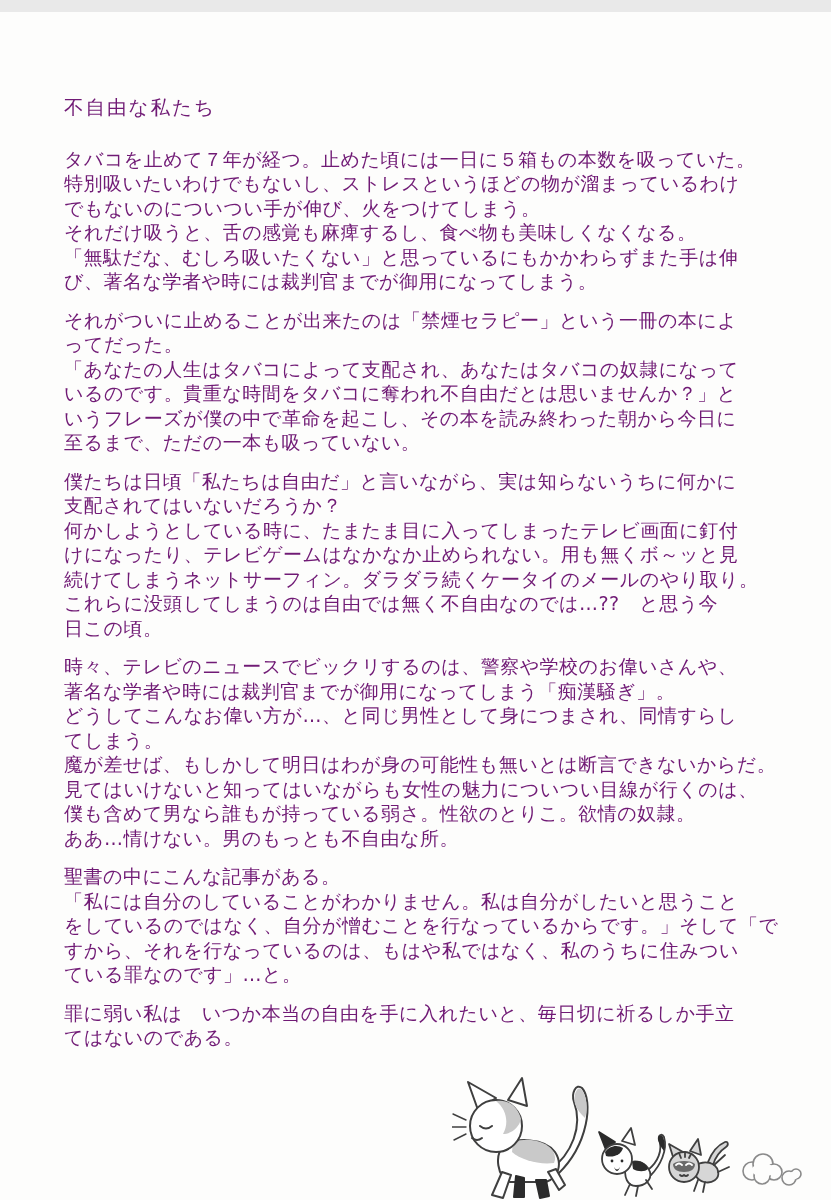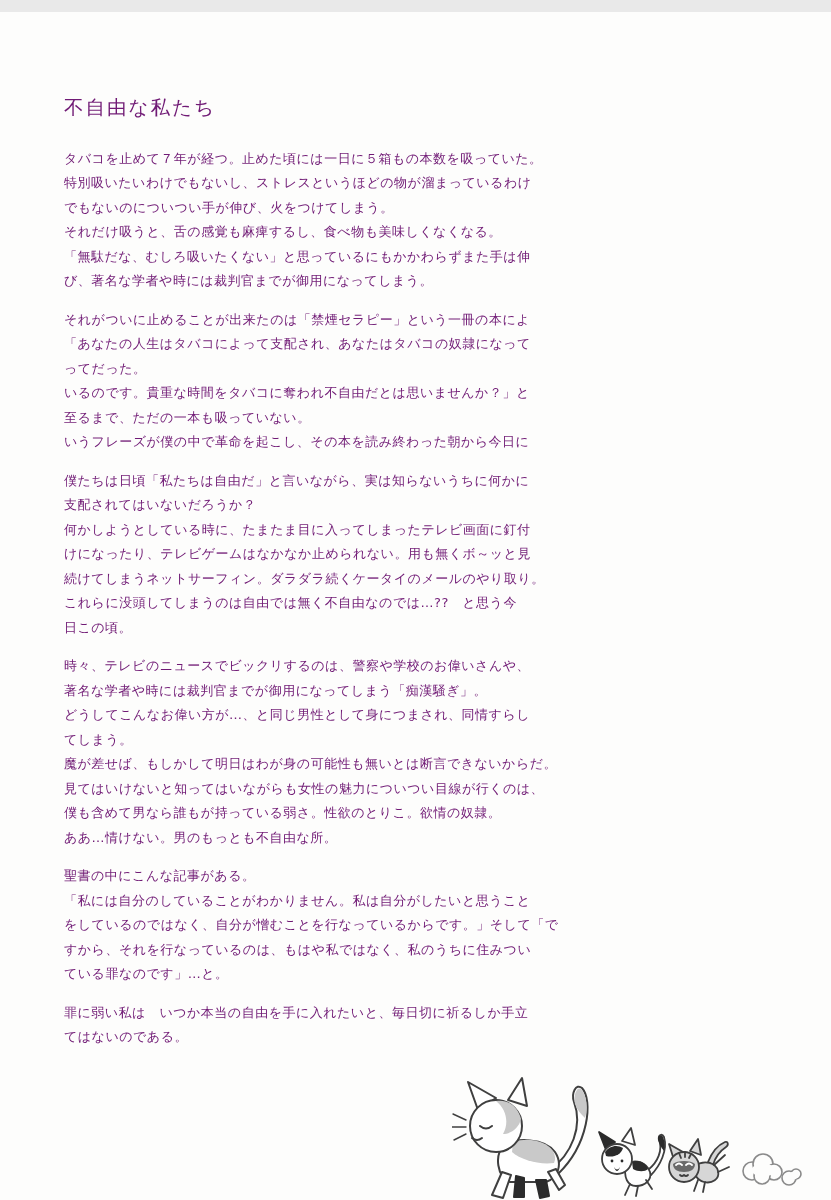--- a/index.html
+++ b/index.html
@@ -20,21 +20,21 @@
   .title{
     font-size:19.5px;
     line-height:24.5px;
     letter-spacing:2px;
     margin:0 0 26px 0;
     font-weight:500;
   }
   .para{margin:0 0 14px 0;padding:0;}
   .line{
     display:block;
-    font-size:13px;
+    font-size:19px;
     line-height:24.5px;
     letter-spacing:0.5px;
     white-space:nowrap;
   }
   .cats{
     position:absolute;
     left:452px;top:1056px;
     width:350px;height:140px;
   }
 </style>
@@ -50,25 +50,25 @@
       <span class="line">タバコを止めて７年が経つ。止めた頃には一日に５箱もの本数を吸っていた。</span>
       <span class="line">特別吸いたいわけでもないし、ストレスというほどの物が溜まっているわけ</span>
       <span class="line">でもないのについつい手が伸び、火をつけてしまう。</span>
       <span class="line">それだけ吸うと、舌の感覚も麻痺するし、食べ物も美味しくなくなる。</span>
       <span class="line">「無駄だな、むしろ吸いたくない」と思っているにもかかわらずまた手は伸</span>
       <span class="line">び、著名な学者や時には裁判官までが御用になってしまう。</span>
     </p>
 
     <p class="para">
       <span class="line">それがついに止めることが出来たのは「禁煙セラピー」という一冊の本によ</span>
+      <span class="line">ってだった。</span>
       <span class="line">「あなたの人生はタバコによって支配され、あなたはタバコの奴隷になって</span>
-      <span class="line">ってだった。</span>
       <span class="line">いるのです。貴重な時間をタバコに奪われ不自由だとは思いませんか？」と</span>
+      <span class="line">いうフレーズが僕の中で革命を起こし、その本を読み終わった朝から今日に</span>
       <span class="line">至るまで、ただの一本も吸っていない。</span>
-      <span class="line">いうフレーズが僕の中で革命を起こし、その本を読み終わった朝から今日に</span>
     </p>
 
     <p class="para">
       <span class="line">僕たちは日頃「私たちは自由だ」と言いながら、実は知らないうちに何かに</span>
       <span class="line">支配されてはいないだろうか？</span>
       <span class="line">何かしようとしている時に、たまたま目に入ってしまったテレビ画面に釘付</span>
       <span class="line">けになったり、テレビゲームはなかなか止められない。用も無くボ～ッと見</span>
       <span class="line">続けてしまうネットサーフィン。ダラダラ続くケータイのメールのやり取り。</span>
       <span class="line">これらに没頭してしまうのは自由では無く不自由なのでは…??　と思う今</span>
       <span class="line">日この頃。</span>

